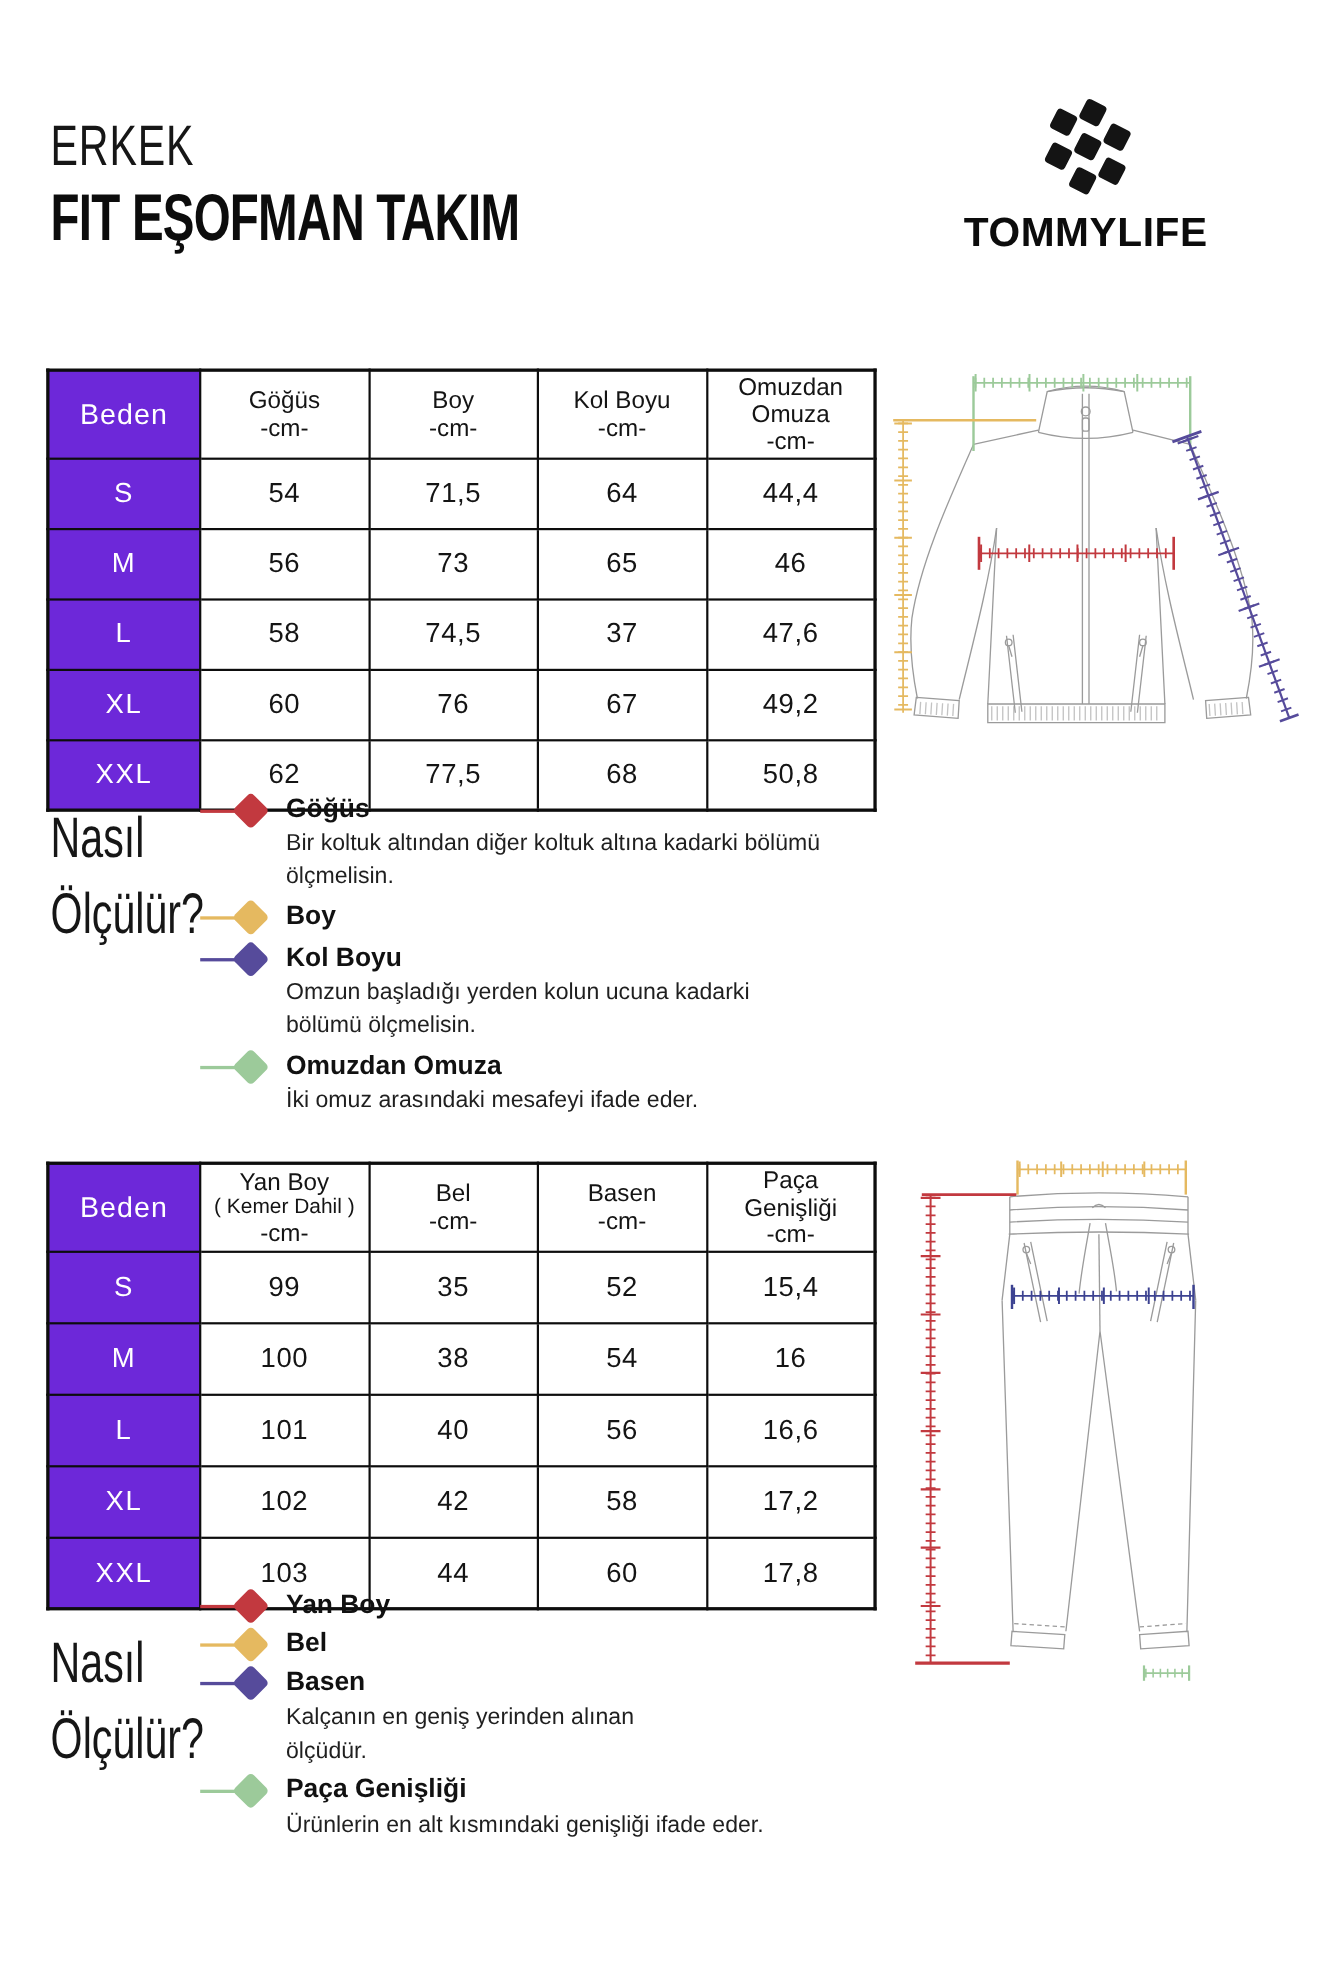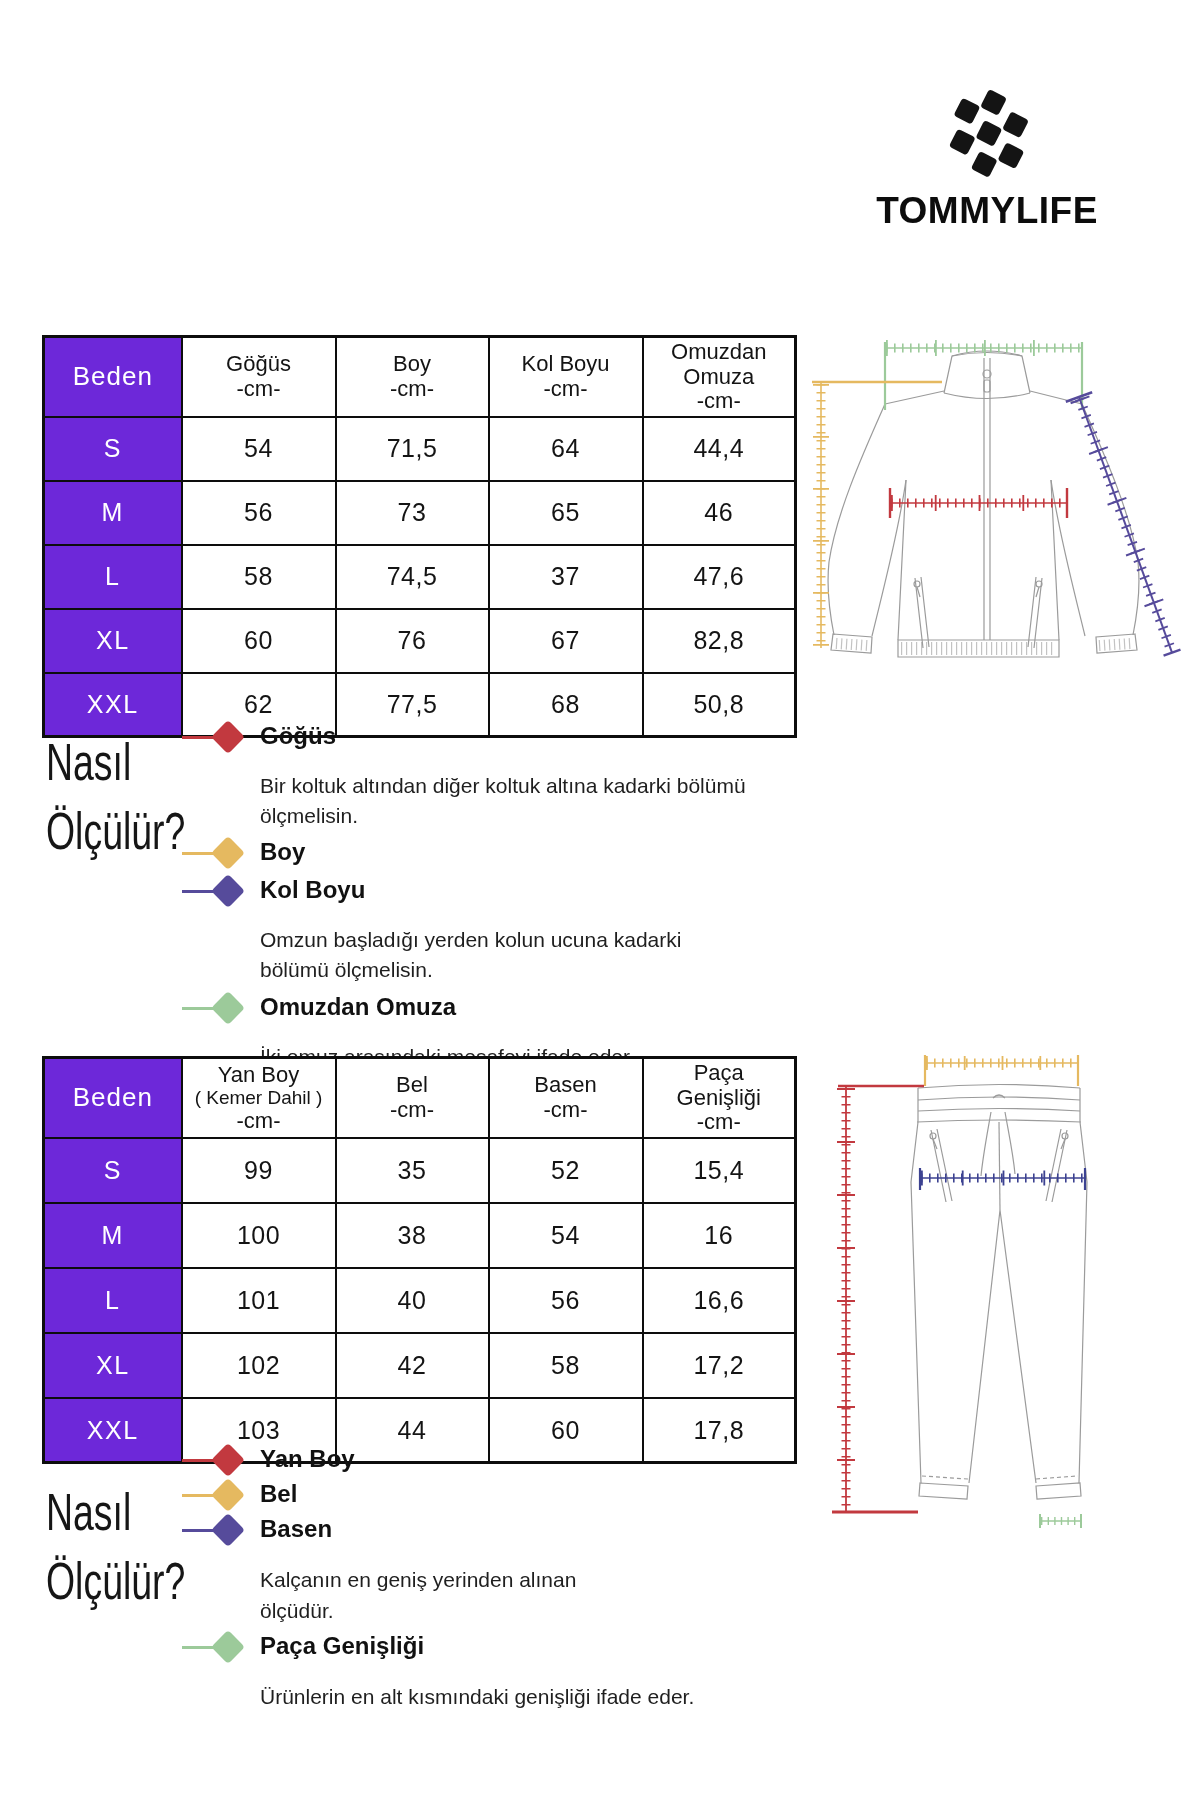--- a/index.html
+++ b/index.html
@@ -33,30 +33,34 @@
   .item{display:flex;align-items:flex-start;margin-bottom:8px;}
   .marker{flex:none;width:66px;height:28px;position:relative;margin-top:2px;}
   .marker .mline{position:absolute;left:0;top:12px;width:42px;height:3px;}
   .marker .mdiamond{position:absolute;left:34px;top:1px;width:24px;height:24px;border-radius:4px;transform:rotate(45deg);}
   .m-red .mline,.m-red .mdiamond{background:#C2393F;}
   .m-yellow .mline,.m-yellow .mdiamond{background:#E5B960;}
   .m-purple .mline,.m-purple .mdiamond{background:#564B9B;}
   .m-green .mline,.m-green .mdiamond{background:#9CCA9A;}
   .itext{margin-left:12px;}
   .ilabel{font-size:24px;font-weight:700;color:#111;line-height:1.2;}
-  .idesc{font-size:21px;color:#1f1f1f;line-height:1.42;margin-top:20px;white-space:pre-line;}
+  .idesc{font-size:21px;color:#1f1f1f;line-height:1.42;margin-top:1px;white-space:pre-line;}
   .legend2 .idesc{line-height:1.5;}
   .legend2 .item{margin-bottom:5px;}
   .abs{position:absolute;}
 </style>
 </head>
 <body>
 
 <div class="page">
 
+  <div class="title-block">
+    <div class="title-light cond">ERKEK</div>
+    <div><span class="title-bold cond">FIT EŞOFMAN TAKIM</span></div>
+  </div>
 
   <div class="brand">
     <svg width="108" height="100" viewBox="0 0 100 100">
       <g fill="#141414" transform="rotate(-18 50 50)">
         <rect x="-10" y="-10" width="20" height="20" rx="3.5" transform="translate(38,22) rotate(45)"></rect>
         <rect x="-10" y="-10" width="20" height="20" rx="3.5" transform="translate(66,22) rotate(45)"></rect>
         <rect x="-10" y="-10" width="20" height="20" rx="3.5" transform="translate(24,50) rotate(45)"></rect>
         <rect x="-10" y="-10" width="20" height="20" rx="3.5" transform="translate(52,50) rotate(45)"></rect>
         <rect x="-10" y="-10" width="20" height="20" rx="3.5" transform="translate(80,50) rotate(45)"></rect>
         <rect x="-10" y="-10" width="20" height="20" rx="3.5" transform="translate(38,78) rotate(45)"></rect>
@@ -114,21 +118,21 @@
       <td>58</td>
       <td>74,5</td>
       <td>37</td>
       <td>47,6</td>
     </tr>
     <tr class="r">
       <td class="dark">XL</td>
       <td>60</td>
       <td>76</td>
       <td>67</td>
-      <td>82,8</td>
+      <td>49,2</td>
     </tr>
     <tr class="r">
       <td class="dark">XXL</td>
       <td>62</td>
       <td>77,5</td>
       <td>68</td>
       <td>50,8</td>
     </tr>
   </tbody>
     </table>

